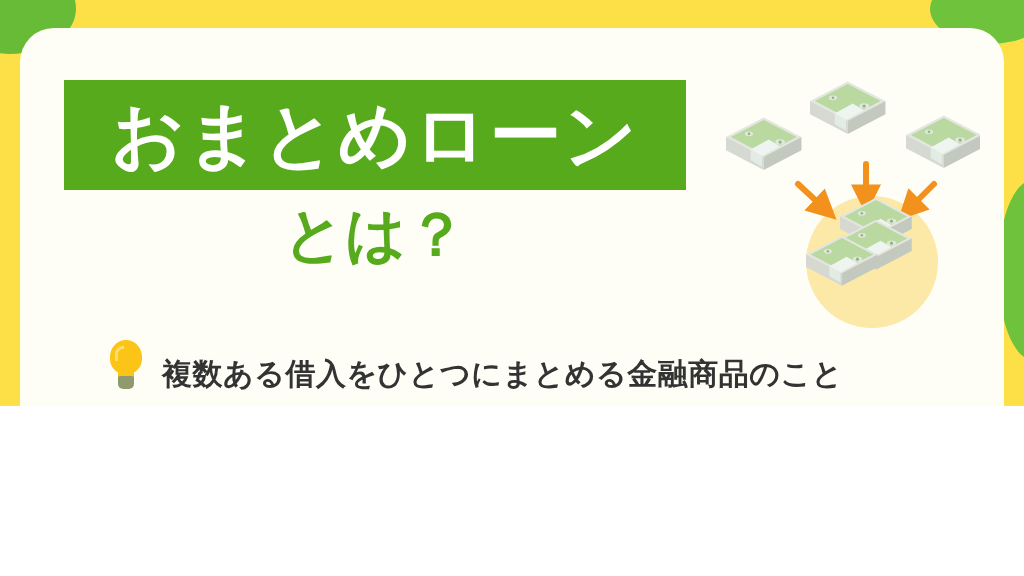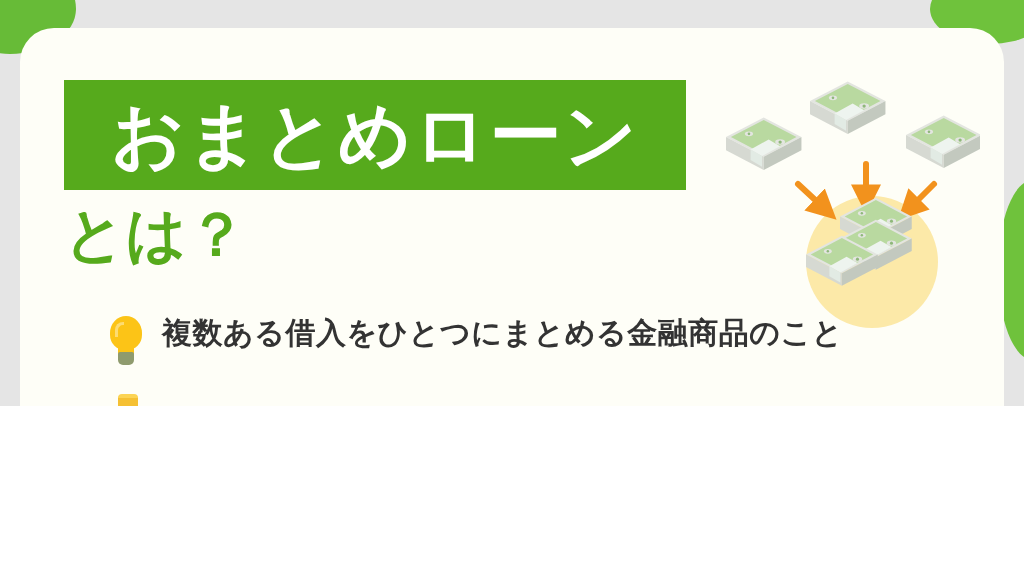--- a/index.html
+++ b/index.html
@@ -5,21 +5,21 @@
 <style>
   * { margin:0; padding:0; box-sizing:border-box; }
   html, body {
     width:1024px; height:576px;
     overflow:hidden;
     font-family:"DejaVu Sans","Liberation Sans",sans-serif;
   }
   #slide {
     position:relative;
     width:1024px; height:406px;
-    background:#e5e5e5;
+    background:#fde047;
     overflow:hidden;
   }
 
   
   .blob {
     position:absolute;
     background:#67bb37;
     border-radius:50%;
     pointer-events:none;
   }
@@ -60,37 +60,37 @@
     font-weight:bold;
     letter-spacing:2px;
     line-height:1;
     white-space:nowrap;
   }
 
   #subtitle {
     position:absolute;
     left:44px; top:176px;
     width:622px;
-    text-align:left;
+    text-align:center;
     color:#56aa1c;
     font-size:60px;
     font-weight:bold;
     line-height:1;
     white-space:nowrap;
   }
 
   
   #bullets {
     position:absolute;
     left:84px; top:288px;
     width:800px;
   }
   .bullet-row {
     display:flex;
-    align-items:flex-start;
+    align-items:flex-end;
     height:74px;
   }
   .bullet-icon {
     position:relative;
     width:44px; height:50px;
     flex:0 0 44px;
     margin-right:14px;
   }
   .bullet-text {
     color:#333333;

